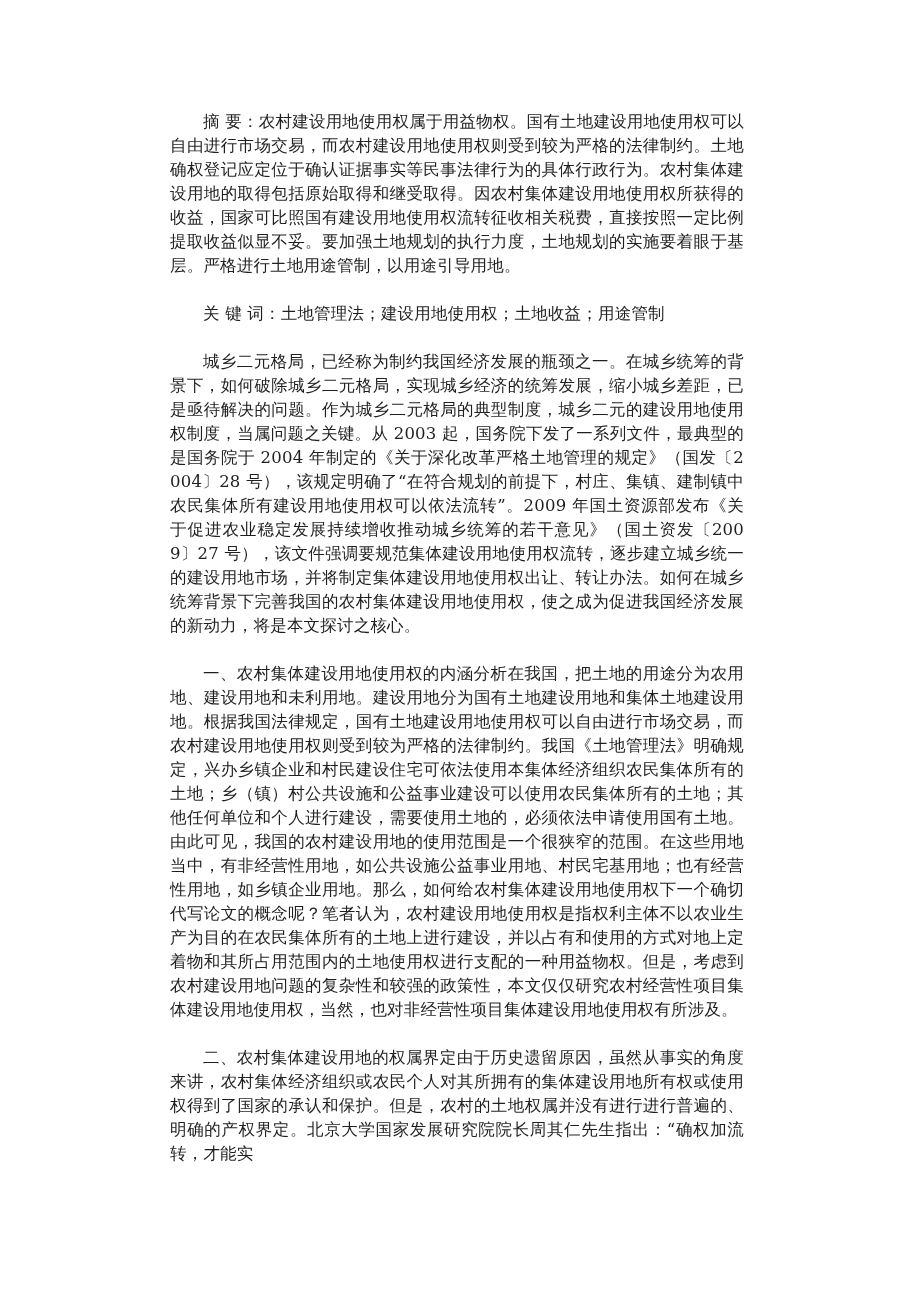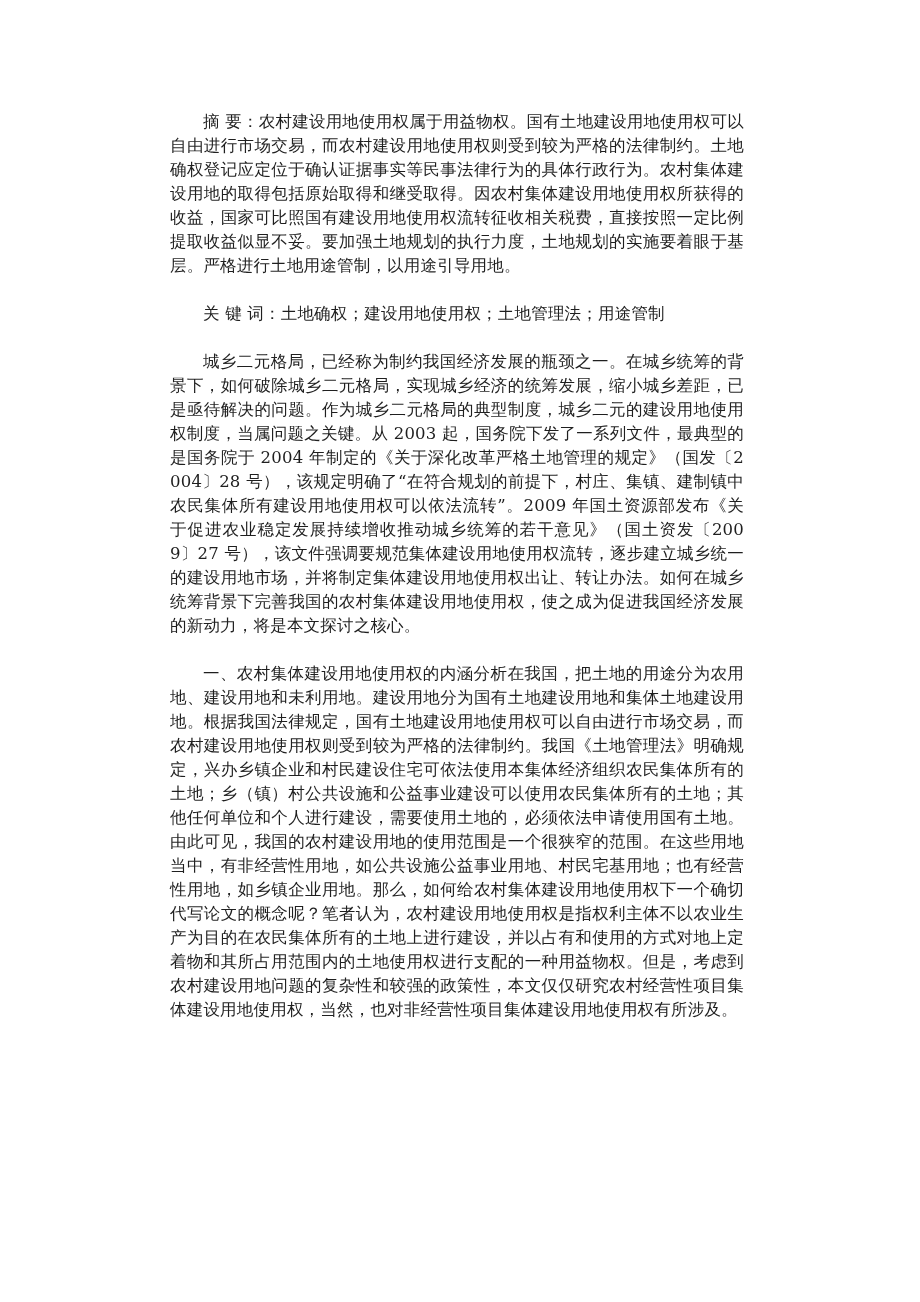--- a/index.html
+++ b/index.html
@@ -30,16 +30,17 @@
     text-indent: 2em;
     letter-spacing: 0.2px;
     word-break: break-all;
   }
 </style>
 </head>
 <body>
 
 <div class="page">
   <p class="para">摘 要：农村建设用地使用权属于用益物权。国有土地建设用地使用权可以自由进行市场交易，而农村建设用地使用权则受到较为严格的法律制约。土地确权登记应定位于确认证据事实等民事法律行为的具体行政行为。农村集体建设用地的取得包括原始取得和继受取得。因农村集体建设用地使用权所获得的收益，国家可比照国有建设用地使用权流转征收相关税费，直接按照一定比例提取收益似显不妥。要加强土地规划的执行力度，土地规划的实施要着眼于基层。严格进行土地用途管制，以用途引导用地。</p>
-  <p class="para">关 键 词：土地确权；建设用地使用权；土地管理法；用途管制</p>
+  <p class="para">关 键 词：土地管理法；建设用地使用权；土地收益；用途管制</p>
   <p class="para">城乡二元格局，已经称为制约我国经济发展的瓶颈之一。在城乡统筹的背景下，如何破除城乡二元格局，实现城乡经济的统筹发展，缩小城乡差距，已是亟待解决的问题。作为城乡二元格局的典型制度，城乡二元的建设用地使用权制度，当属问题之关键。从 2003 起，国务院下发了一系列文件，最典型的是国务院于 2004 年制定的《关于深化改革严格土地管理的规定》（国发〔2004〕28 号），该规定明确了“在符合规划的前提下，村庄、集镇、建制镇中农民集体所有建设用地使用权可以依法流转”。2009 年国土资源部发布《关于促进农业稳定发展持续增收推动城乡统筹的若干意见》（国土资发〔2009〕27 号），该文件强调要规范集体建设用地使用权流转，逐步建立城乡统一的建设用地市场，并将制定集体建设用地使用权出让、转让办法。如何在城乡统筹背景下完善我国的农村集体建设用地使用权，使之成为促进我国经济发展的新动力，将是本文探讨之核心。</p>
   <p class="para">一、农村集体建设用地使用权的内涵分析在我国，把土地的用途分为农用地、建设用地和未利用地。建设用地分为国有土地建设用地和集体土地建设用地。根据我国法律规定，国有土地建设用地使用权可以自由进行市场交易，而农村建设用地使用权则受到较为严格的法律制约。我国《土地管理法》明确规定，兴办乡镇企业和村民建设住宅可依法使用本集体经济组织农民集体所有的土地；乡（镇）村公共设施和公益事业建设可以使用农民集体所有的土地；其他任何单位和个人进行建设，需要使用土地的，必须依法申请使用国有土地。由此可见，我国的农村建设用地的使用范围是一个很狭窄的范围。在这些用地当中，有非经营性用地，如公共设施公益事业用地、村民宅基用地；也有经营性用地，如乡镇企业用地。那么，如何给农村集体建设用地使用权下一个确切代写论文的概念呢？笔者认为，农村建设用地使用权是指权利主体不以农业生产为目的在农民集体所有的土地上进行建设，并以占有和使用的方式对地上定着物和其所占用范围内的土地使用权进行支配的一种用益物权。但是，考虑到农村建设用地问题的复杂性和较强的政策性，本文仅仅研究农村经营性项目集体建设用地使用权，当然，也对非经营性项目集体建设用地使用权有所涉及。</p>
+  <p class="para">二、农村集体建设用地的权属界定由于历史遗留原因，虽然从事实的角度来讲，农村集体经济组织或农民个人对其所拥有的集体建设用地所有权或使用权得到了国家的承认和保护。但是，农村的土地权属并没有进行进行普遍的、明确的产权界定。北京大学国家发展研究院院长周其仁先生指出：“确权加流转，才能实</p>
 </div>
 
 </body></html>

